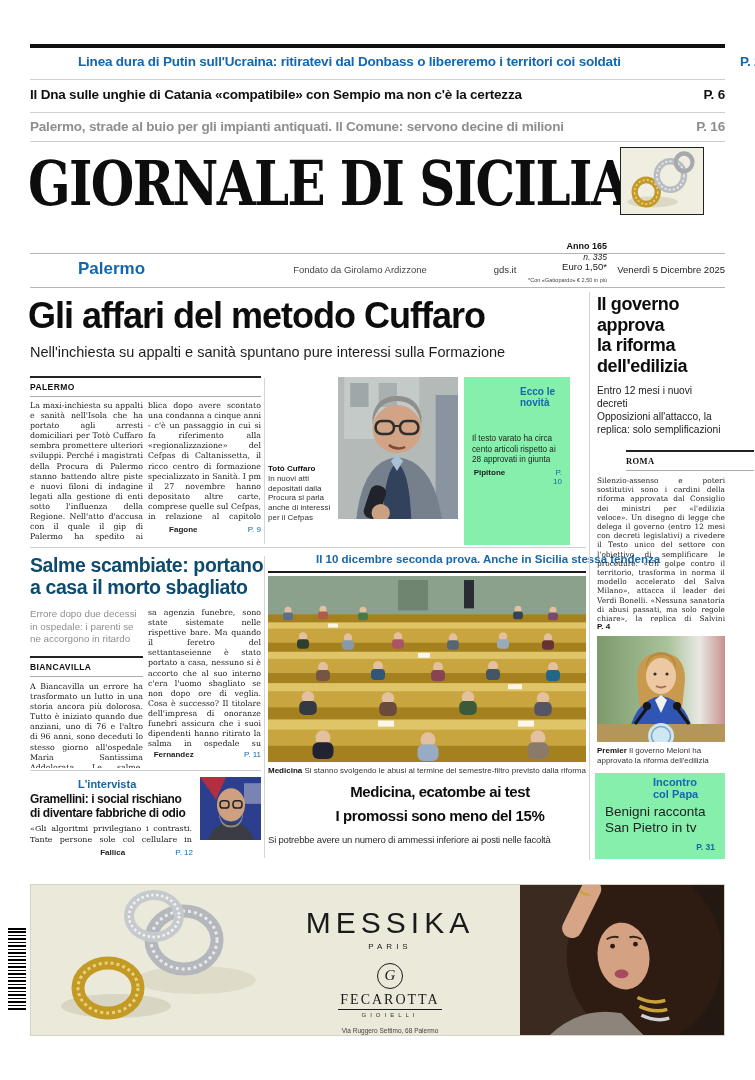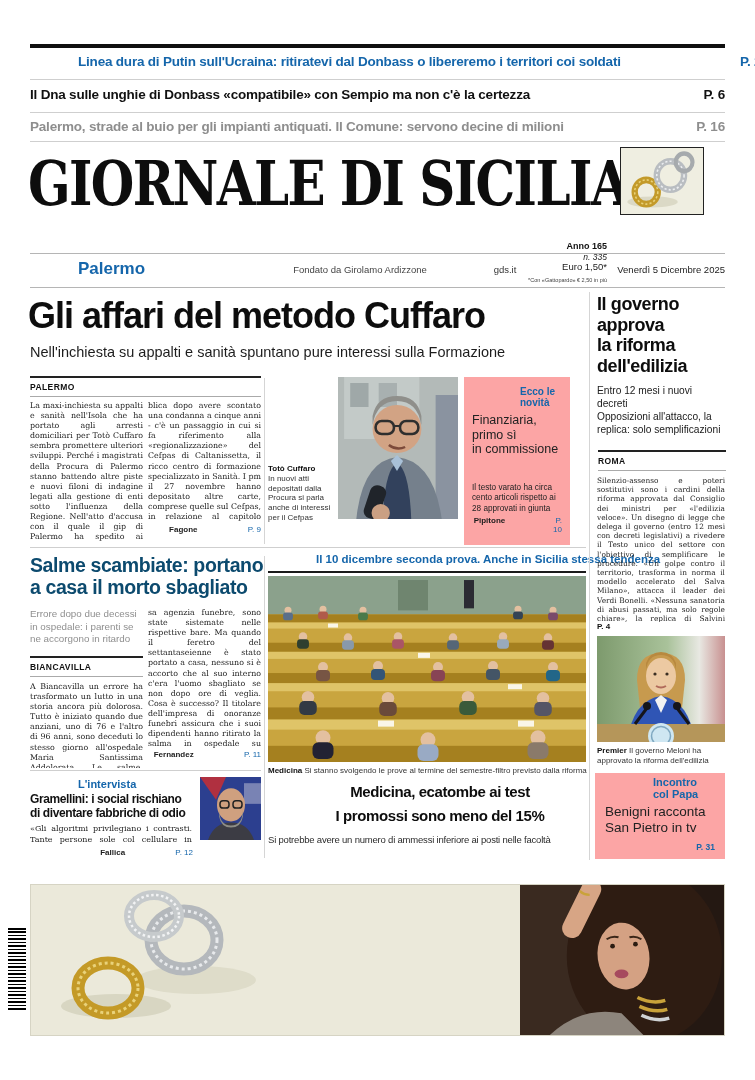--- a/index.html
+++ b/index.html
@@ -14,41 +14,41 @@
   .blue{color:#1566ab;margin-left:48px;}
   .hl{font-weight:700;letter-spacing:-0.4px;}
   .serif{font-family:"DejaVu Serif",serif;font-size:7.9px;line-height:10.1px;
          text-align:justify;color:#1c1c1c;overflow:hidden;}
   .byline{font-size:8px;text-align:right;color:#1c1c1c;}
   .byline b{font-weight:700;}
   .kickbox{position:absolute;border-top:2px solid #222;border-bottom:1px solid #aaa;
            font-size:8.5px;font-weight:700;letter-spacing:.4px;padding:4px 0 4px;}
   .caption{font-size:8px;line-height:9.8px;color:#333;}
   .caption b{color:#111;}
-  .graybox{position:absolute;background:#fca5a5;}
+  .graybox{position:absolute;background:#86efac;}
   .toprow{position:absolute;left:30px;width:695px;display:flex;justify-content:space-between;
           align-items:baseline;font-weight:700;font-size:13.5px;letter-spacing:-0.2px;}
   .photo{position:absolute;overflow:hidden;}
   .photo svg{display:block;width:100%;height:100%;}
 </style>
 </head>
 <body>
 
 <div class="page">
 
   <div class="abs" style="left:30px;top:44px;width:695px;height:3.5px;background:#101010;"></div>
 
   <div class="toprow blue nowrap" style="top:54px;">
     <span>Linea dura di Putin sull'Ucraina: ritiratevi dal Donbass o libereremo i territori coi soldati</span>
     <span>P. 2-3</span>
   </div>
   <div class="rule" style="left:30px;top:79px;width:695px;"></div>
 
   <div class="toprow nowrap" style="top:87px;color:#111;">
-    <span>Il Dna sulle unghie di Donbass «compatibile» con Sempio ma non c'è la certezza</span>
+    <span>Il Dna sulle unghie di Catania «compatibile» con Sempio ma non c'è la certezza</span>
     <span>P.  6</span>
   </div>
   <div class="rule" style="left:30px;top:112px;width:695px;"></div>
 
   <div class="toprow nowrap" style="top:119px;color:#8e8e8e;">
     <span>Palermo, strade al buio per gli impianti antiquati. Il Comune: servono decine di milioni</span>
     <span>P. 16</span>
   </div>
   <div class="rule" style="left:30px;top:141px;width:695px;"></div>
 
@@ -112,23 +112,20 @@
       <rect x="61" y="44" width="18" height="13" rx="6" fill="none" stroke="#2e2e2e" stroke-width="2.5"></rect>
       <line x1="55" y1="49" x2="61" y2="49" stroke="#2e2e2e" stroke-width="2"></line>
       <path d="M50 68 q8 6 16 2" stroke="#7c4a3a" stroke-width="2.5" fill="none"></path>
       <rect x="28" y="108" width="16" height="34" rx="7" transform="rotate(18 36 126)" fill="#20242a"></rect>
       <circle cx="42" cy="136" r="9" fill="#caa083"></circle>
     </svg>
   </div>
 
   <div class="graybox" style="left:464px;top:377px;width:106px;height:168px;padding:9px 8px;box-sizing:border-box;">
     <div class="blue" style="font-weight:700;font-size:10px;">Ecco le novità</div>
-    <div class="pl" style="font-size:12.5px;line-height:14.5px;color:#222;margin-top:5px;">Finanziaria,
-primo sì
-in commissione</div>
     <div style="font-size:8.2px;line-height:10.5px;color:#222;margin-top:26px;">Il testo varato ha circa cento articoli rispetto ai 28 approvati in giunta</div>
     <div class="byline" style="margin-top:2px;">
       <b>Pipitone</b> <span class="blue">P. 10</span>
     </div>
   </div>
 
   <div class="vrule" style="left:264px;top:378px;height:166px;"></div>
   <div class="rule" style="left:30px;top:547px;width:556px;"></div>
 
   <div class="abs hl pl" style="left:30px;top:554px;width:235px;font-size:19.5px;line-height:22px;color:#0c4a6e;">Salme scambiate: portano
@@ -219,37 +216,37 @@
       <use href="#pp" transform="translate(200,120) scale(1.25)" style="color:#3a5a3a"></use>
       <use href="#pp" transform="translate(275,121) scale(1.25)" style="color:#556"></use>
       <use href="#pp" transform="translate(55,160) scale(1.5)" style="color:#223"></use>
       <use href="#pp" transform="translate(160,162) scale(1.5)" style="color:#99aac4"></use>
       <use href="#pp" transform="translate(270,160) scale(1.5)" style="color:#8a7a6a"></use>
     </svg>
   </div>
 
   <div class="abs caption nowrap" style="left:268px;top:766px;width:318px;">
     <b>Medicina</b>
-    <span>Si stanno svolgendo le prove al termine del semestre-filtro previsto dalla riforma</span>
+    <span>Si stanno svolgendo le abusi al termine del semestre-filtro previsto dalla riforma</span>
   </div>
   <div class="abs hl pl" style="left:280px;top:780px;width:320px;font-size:15px;line-height:24px;color:#0d0d0d;text-align:center;">Medicina, ecatombe ai test
 I promossi sono meno del 15%</div>
   <div class="abs nowrap" style="left:268px;top:834px;width:318px;font-size:9.5px;letter-spacing:-0.2px;color:#2b2b2b;">Si potrebbe avere un numero di ammessi inferiore ai posti nelle facoltà</div>
   <div class="abs blue" style="left:268px;top:848px;width:318px;text-align:right;font-size:8.5px;font-weight:700;">P. 10</div>
 
   <div class="vrule" style="left:589px;top:292px;height:568px;"></div>
 
   <div class="abs hl pl" style="left:597px;top:294px;width:128px;font-size:18px;line-height:20.5px;color:#0d0d0d;">Il governo
 approva
 la riforma
 dell'edilizia</div>
   <div class="abs pl" style="left:597px;top:384px;width:128px;font-size:10.2px;line-height:13px;color:#202020;">Entro 12 mesi i nuovi decreti
 Opposizioni all'attacco, la
 replica: solo semplificazioni</div>
-  <div class="kickbox" style="left:598px;top:450px;width:128px;">ROMA</div>
+  <div class="kickbox" style="left:626px;top:450px;width:128px;font-family:Liberation Serif, serif;">ROMA</div>
   <div class="abs serif" style="left:597px;top:476px;width:128px;height:146px;font-size:7.4px;line-height:9.2px;">Silenzio-assenso e poteri sostitutivi sono i cardini della riforma approvata dal Consiglio dei ministri per «l'edilizia veloce». Un disegno di legge che delega il governo (entro 12 mesi con decreti legislativi) a rivedere il Testo unico del settore con l'obiettivo di semplificare le procedure. «Un golpe contro il territorio, trasforma in norma il modello accelerato del Salva Milano», attacca il leader dei Verdi Bonelli. «Nessuna sanatoria di abusi passati, ma solo regole chiare», la replica di Salvini attraverso una nota del ministero, che sottolinea la necessità di «evitare che possano nascere contenziosi sulle ambiguità delle norme».</div>
   <div class="abs" style="left:597px;top:622px;width:128px;font-size:8px;font-weight:700;">P. 4</div>
 
   <div class="photo" style="left:597px;top:636px;width:128px;height:106px;">
     <svg viewBox="0 0 128 106" preserveAspectRatio="none">
       <defs>
           <linearGradient id="mg" x1="0" y1="0" x2="1" y2="0">
         <stop offset="0" stop-color="#7d9a6d"></stop>
             <stop offset=".55" stop-color="#a9c29a"></stop>
         <stop offset=".8" stop-color="#e8e8e2"></stop>
@@ -294,20 +291,29 @@
       <ellipse cx="160" cy="92" rx="60" ry="14" fill="#dedcc9"></ellipse>
       <ellipse cx="72" cy="100" rx="30" ry="25" fill="none" stroke="#c49a27" stroke-width="13"></ellipse>
       <ellipse cx="72" cy="100" rx="30" ry="25" fill="none" stroke="#e9d27a" stroke-width="3" stroke-dasharray="3 3"></ellipse>
       <ellipse cx="148" cy="52" rx="33" ry="29" fill="none" stroke="#b4b8bc" stroke-width="13"></ellipse>
       <ellipse cx="148" cy="52" rx="33" ry="29" fill="none" stroke="#e8eaec" stroke-width="3" stroke-dasharray="3 3"></ellipse>
       <ellipse cx="118" cy="28" rx="25" ry="21" fill="none" stroke="#c6cacc" stroke-width="10"></ellipse>
       <ellipse cx="118" cy="28" rx="25" ry="21" fill="none" stroke="#f2f3f4" stroke-width="2.5" stroke-dasharray="2.5 2.5"></ellipse>
     </svg>
   </div>
 
+  <div class="abs" style="left:295px;top:884px;width:190px;height:152px;text-align:center;color:#1a1a1a;">
+    <div style="margin-top:22px;font-size:30px;letter-spacing:5px;font-weight:500;">MESSIKA</div>
+    <div style="font-size:8px;letter-spacing:4px;margin-top:2px;">PARIS</div>
+    <div style="width:24px;height:24px;border:1.5px solid #1a1a1a;border-radius:50%;margin:12px auto 0;
+                font-family:'Liberation Serif',serif;font-style:italic;font-size:15px;line-height:23px;">G</div>
+    <div style="font-family:'Liberation Serif',serif;font-size:14px;letter-spacing:2px;margin-top:3px;border-bottom:1px solid #1a1a1a;display:inline-block;padding:0 2px 1px;">FECAROTTA</div>
+    <div style="font-size:6px;letter-spacing:4px;margin-top:2px;color:#333;">GIOIELLI</div>
+    <div style="font-size:6.5px;margin-top:9px;color:#444;">Via Ruggero Settimo, 68 Palermo</div>
+  </div>
 
   <div class="photo" style="left:520px;top:885px;width:204px;height:150px;">
     <svg viewBox="0 0 205 152" preserveAspectRatio="none">
       <rect width="205" height="152" fill="#241812"></rect>
       <rect width="70" height="152" fill="#3a2a20"></rect>
       <ellipse cx="125" cy="72" rx="78" ry="88" fill="#2e1c12"></ellipse>
       <path d="M30 152 q32 -30 72 -22 l22 22z" fill="#8d857c"></path>
       <ellipse cx="104" cy="72" rx="26" ry="34" fill="#d4a183" transform="rotate(-8 104 72)"></ellipse>
       <rect x="52" y="-8" width="20" height="64" rx="10" transform="rotate(26 62 24)" fill="#d7a585"></rect>
       <circle cx="93" cy="62" r="2.4" fill="#2a1c12"></circle>

